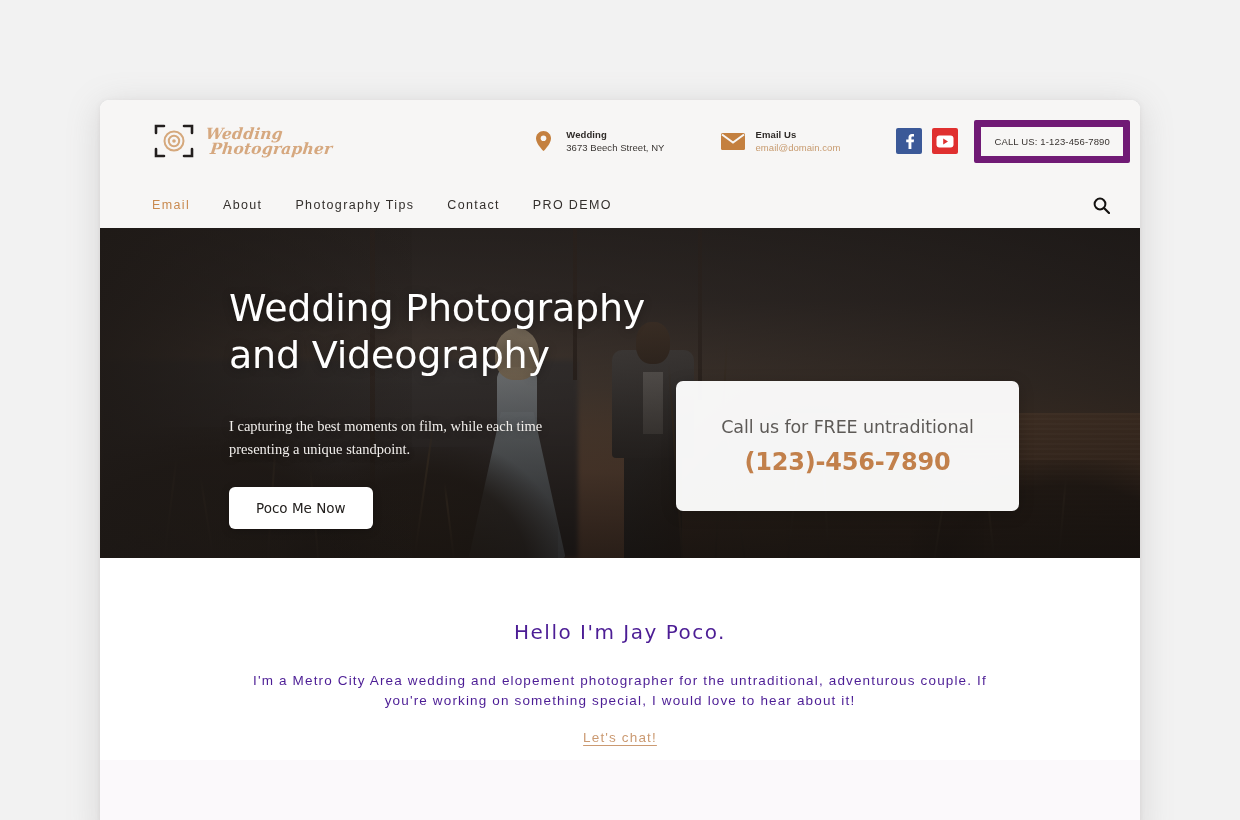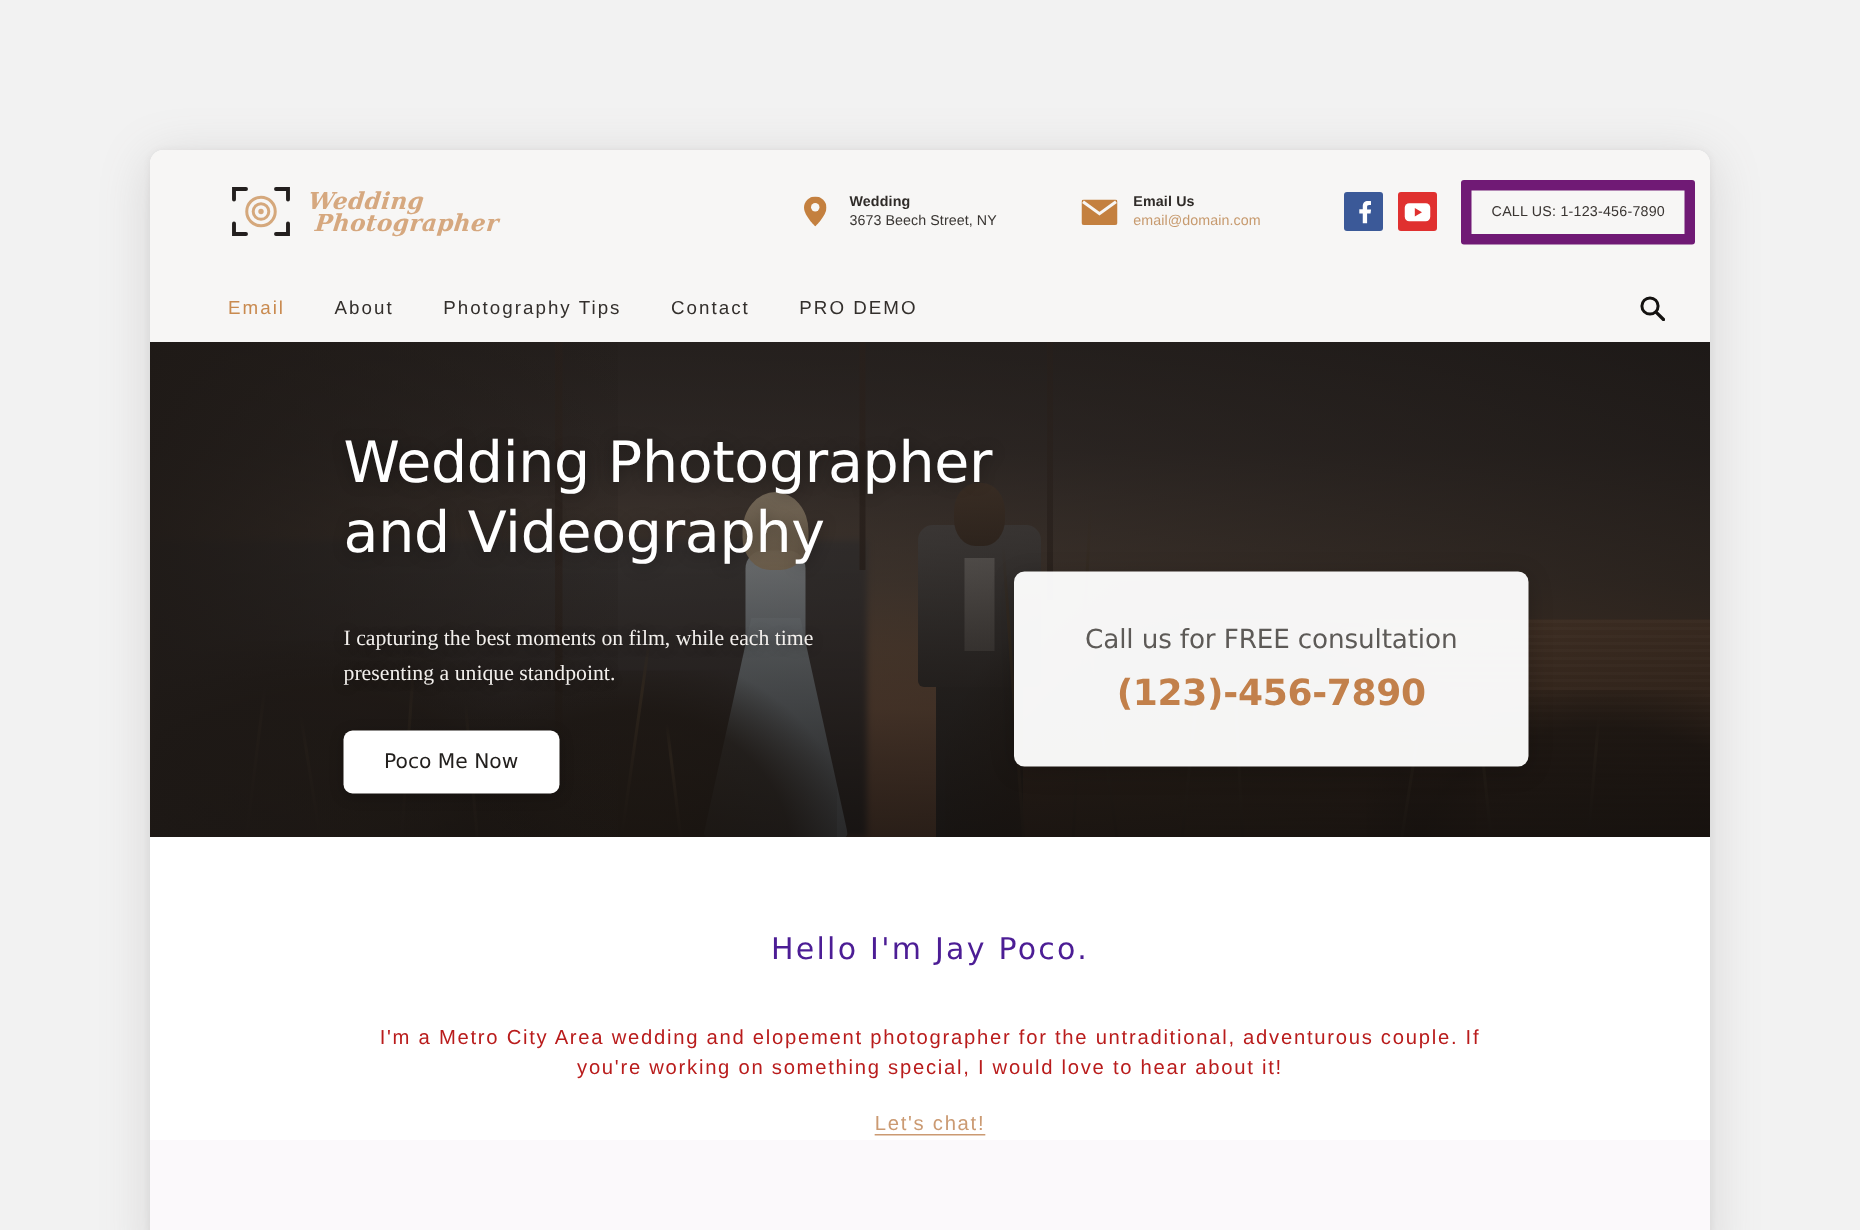--- a/index.html
+++ b/index.html
@@ -193,22 +193,22 @@
     font-size:24px; color:#c2804b; letter-spacing:-.2px;
   }
 
   
   .intro { background:#ffffff; padding:62px 0 0; text-align:center; height:202px; }
   .intro-h2 {
     font-family:"DejaVu Sans", sans-serif;
     font-size:20px; color:#4c1d95; letter-spacing:1.5px; font-weight:400;
   }
   .intro-p {
-    margin:38px auto 0; max-width:760px;
-    font-size:13.5px; line-height:20px; color:#b91c1c; letter-spacing:1.15px;
+    margin:27px auto 0; max-width:760px;
+    font-size:13.5px; line-height:20px; color:#4c1d95; letter-spacing:1.15px;
   }
   .intro-link {
     display:inline-block; margin-top:19px;
     font-size:13.5px; letter-spacing:1.15px;
     color:#cb9a72; text-decoration:underline; text-underline-offset:3px; cursor:pointer;text-align:right;
   }
   .strip { background:#fbf9fb; height:60px; }
 </style>
 </head>
 <body>
@@ -346,29 +346,29 @@
           <div class="reed" style="left:92%; height:28%; transform:rotate(5deg);"></div>
         </div>
 
         <div class="ph-dark"></div>
         <div class="ph-left-block"></div>
       </div>
 
       <div class="hero-inner">
         <div class="hero-copy">
           <h1 class="hero-h1">
-            <span style="display:block">Wedding Photographer</span>
+            <span style="display:block">Wedding Photography</span>
             <span style="display:block">and Videography</span>
           </h1>
           <p class="hero-sub">I capturing the best moments on film, while each time presenting a unique standpoint.</p>
           <button class="hire-btn">Poco Me Now</button>
         </div>
 
         <div class="consult-card">
-          <div class="consult-title">Call us for FREE consultation</div>
+          <div class="consult-title">Call us for FREE untraditional</div>
           <div class="consult-phone">(123)-456-7890</div>
         </div>
       </div>
     </section>
 
     <section class="intro">
       <h2 class="intro-h2">Hello I'm Jay Poco.</h2>
       <p class="intro-p">I'm a Metro City Area wedding and elopement photographer for the untraditional, adventurous couple. If you're working on something special, I would love to hear about it!</p>
       <a class="intro-link">Let's chat!</a>
     </section>

